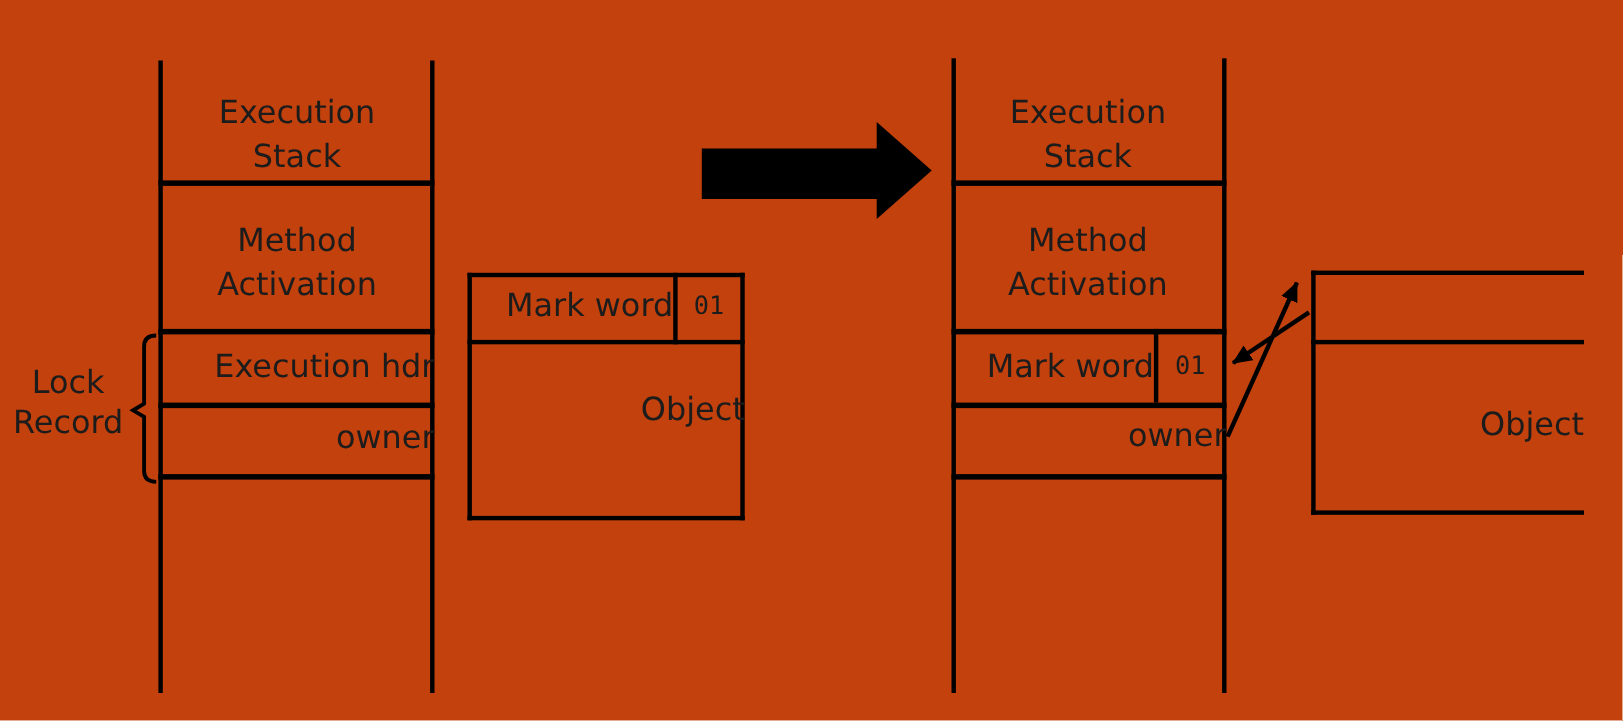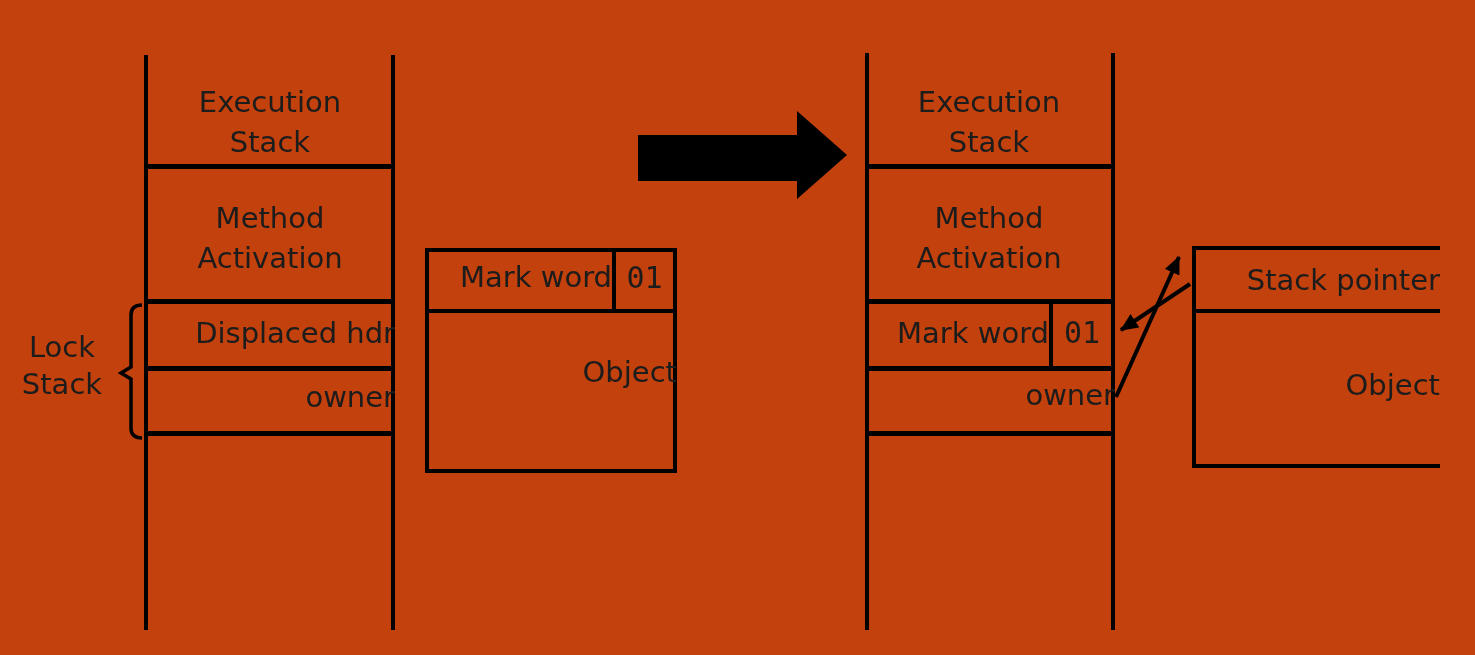--- a/index.html
+++ b/index.html
@@ -4,44 +4,44 @@
 <style>
   html,body{margin:0;padding:0;background:#ffffff;}
   .canvas{position:relative;width:1475px;height:655px;background:#c2410c;overflow:hidden;
           font-family:"DejaVu Sans",sans-serif;color:#1c1c1c;}
   .vline{position:absolute;width:4px;background:#000;}
   .hline{position:absolute;height:5px;background:#000;}
   .hline4{position:absolute;height:4px;background:#000;}
   .lbl{position:absolute;font-size:29px;line-height:34px;text-align:right;white-space:nowrap;}
   .lbl-wrap{position:absolute;font-size:29px;line-height:40px;text-align:center;white-space:normal;}
   .mono{position:absolute;font-family:"DejaVu Sans Mono","Liberation Mono",monospace;
-        font-size:30px;line-height:30px;text-align:center;}
+        font-size:23px;line-height:30px;text-align:center;}
   .overlay{position:absolute;left:0;top:0;z-index:2;pointer-events:none;}
   .arrow-label{position:absolute;left:638px;top:135px;width:159px;height:46px;z-index:3;
                display:flex;align-items:center;justify-content:center;
                color:#ffffff;font-size:30px;white-space:nowrap;}
 </style>
 </head>
 <body>
 
 <div class="canvas">
 
   <div class="vline" style="left:144px;top:55px;height:575px"></div>
   <div class="vline" style="left:391px;top:55px;height:575px"></div>
   <div class="hline" style="left:144px;top:164px;width:251px"></div>
   <div class="hline" style="left:144px;top:299px;width:251px"></div>
   <div class="hline" style="left:144px;top:366px;width:251px"></div>
   <div class="hline" style="left:144px;top:431px;width:251px"></div>
 
   <div class="lbl-wrap" style="left:165px;top:82px;width:210px">Execution Stack</div>
   <div class="lbl-wrap" style="left:165px;top:198px;width:210px">Method Activation</div>
-  <div class="lbl" style="left:144px;top:316px;width:251px">Displaced hdr</div>
+  <div class="lbl" style="left:144px;top:316px;width:251px">Execution hdr</div>
   <div class="lbl" style="left:144px;top:380px;width:251px">owner</div>
 
-  <div class="lbl-wrap" style="left:2px;top:329px;width:120px;line-height:37px">Lock Stack</div>
+  <div class="lbl-wrap" style="left:2px;top:329px;width:120px;line-height:37px">Lock Record</div>
 
   <div class="vline" style="left:425px;top:248px;height:225px"></div>
   <div class="vline" style="left:673px;top:248px;height:225px"></div>
   <div class="hline4" style="left:425px;top:248px;width:252px"></div>
   <div class="hline4" style="left:425px;top:309px;width:252px"></div>
   <div class="hline4" style="left:425px;top:469px;width:252px"></div>
   <div class="vline" style="left:612px;top:248px;height:65px"></div>
 
   <div class="lbl" style="left:429px;top:260px;width:183px">Mark word</div>
   <div class="mono" style="left:616px;top:263px;width:57px">01</div>
@@ -60,21 +60,20 @@
   <div class="lbl-wrap" style="left:884px;top:198px;width:210px">Method Activation</div>
   <div class="lbl" style="left:865px;top:316px;width:184px">Mark word</div>
   <div class="mono" style="left:1053px;top:318px;width:58px">01</div>
   <div class="lbl" style="left:865px;top:378px;width:250px">owner</div>
 
   <div class="vline" style="left:1192px;top:246px;height:222px"></div>
   <div class="hline4" style="left:1192px;top:246px;width:248px"></div>
   <div class="hline4" style="left:1192px;top:309px;width:248px"></div>
   <div class="hline4" style="left:1192px;top:464px;width:248px"></div>
 
-  <div class="lbl" style="left:1196px;top:263px;width:244px">Stack pointer</div>
   <div class="lbl" style="left:1196px;top:368px;width:244px">Object</div>
 
   <svg class="overlay" width="1475" height="655" viewBox="0 0 1475 655">
     <defs>
       <marker id="ah" markerWidth="4.5" markerHeight="4" refX="4.2" refY="2" orient="auto">
         <polygon points="0 0, 4.5 2, 0 4" fill="#000"></polygon>
       </marker>
     </defs>
 
     <path d="M 142 305 Q 131 305 131 315 L 131 367 L 121 373 L 131 379 L 131 428 Q 131 438 142 438" fill="none" stroke="#000" stroke-width="3.5"></path>

